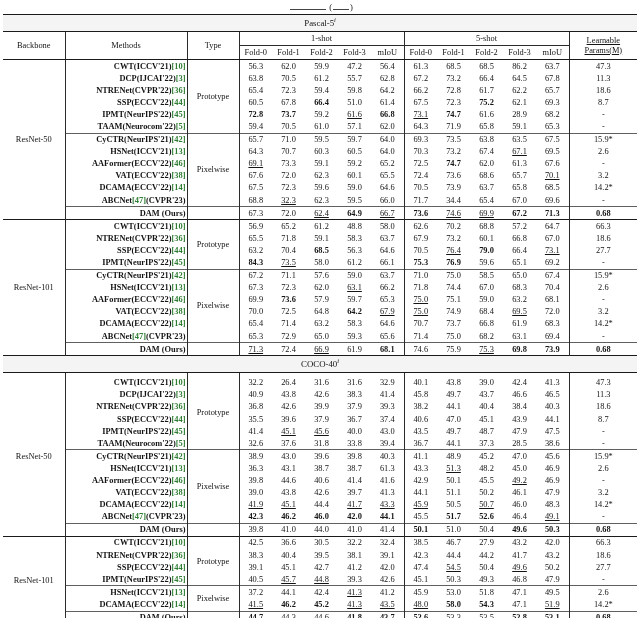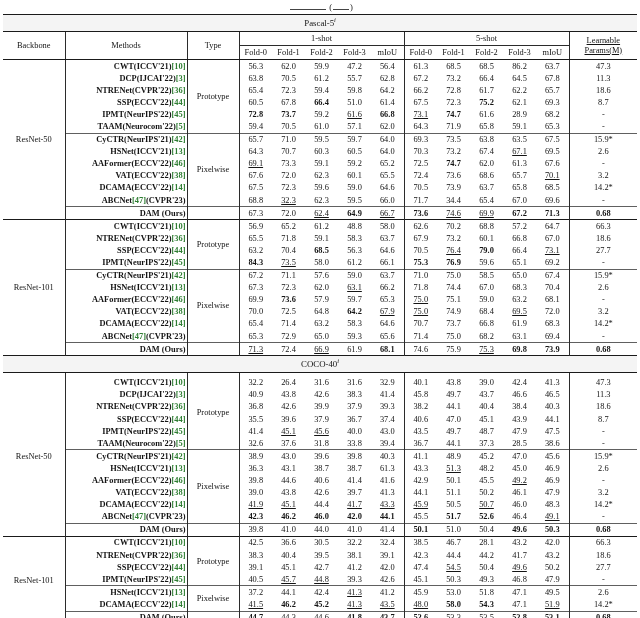--- a/index.html
+++ b/index.html
@@ -628,21 +628,21 @@
           <td class="bb vr bsep" rowspan="7">ResNet-101</td>
           <td class="method vr bsep">CWT(ICCV'21)<span class="cite">[10]</span></td>
           <td class="type vr bsep" rowspan="4">Prototype</td>
           <td class="val bsep">42.5</td>
           <td class="val bsep">36.6</td>
           <td class="val bsep">30.5</td>
           <td class="val bsep">32.2</td>
           <td class="val bsep vr">32.4</td>
           <td class="val bsep">38.5</td>
           <td class="val bsep">46.7</td>
-          <td class="val bsep">28.1</td>
+          <td class="val bsep">27.9</td>
           <td class="val bsep">43.2</td>
           <td class="val bsep vr">42.0</td>
           <td class="params bsep">66.3</td>
         </tr>
         <tr>
           <td class="method vr">NTRENet(CVPR'22)<span class="cite">[36]</span></td>
           <td class="val">38.3</td>
           <td class="val">40.4</td>
           <td class="val">39.5</td>
           <td class="val">38.1</td>

